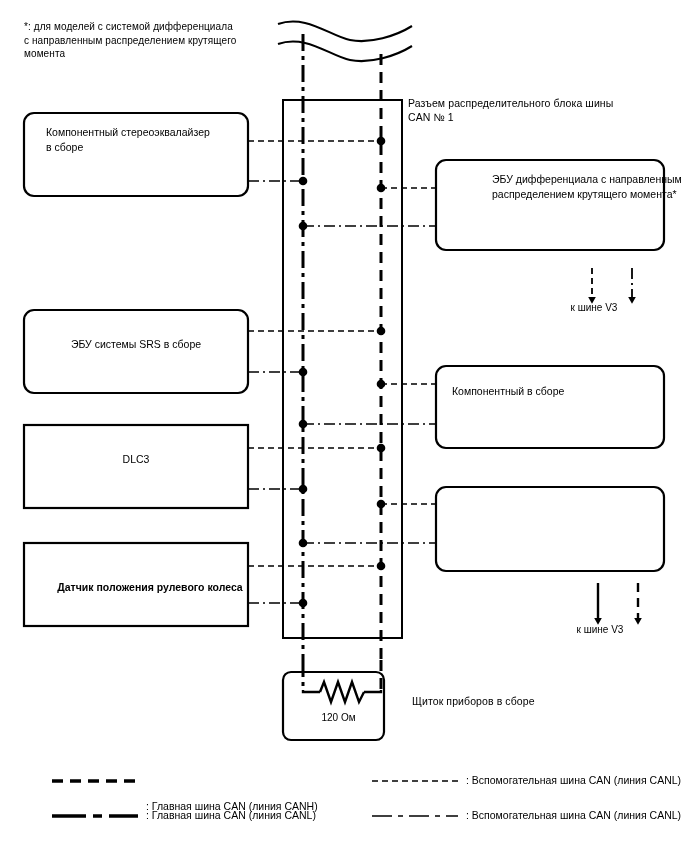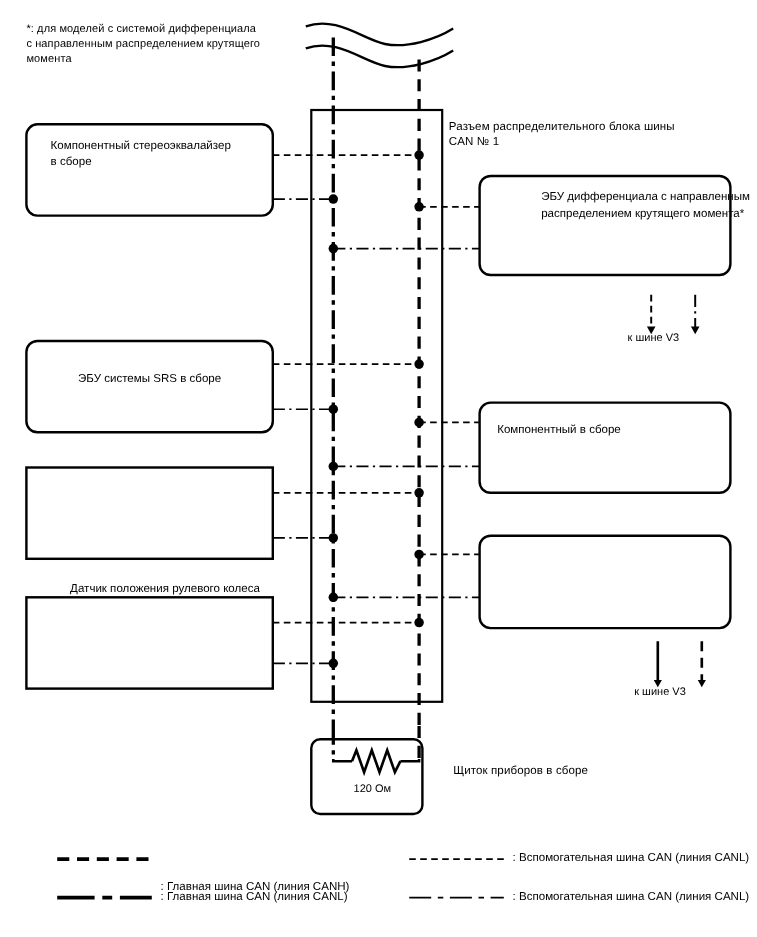--- a/index.html
+++ b/index.html
@@ -153,30 +153,31 @@
       <path d="M52,816 L138,816" stroke-width="3.4" stroke-dasharray="34,7,9,7"></path>
       <path d="M372,781 L458,781" stroke-width="1.5" stroke-dasharray="6,4"></path>
       <path d="M372,816 L458,816" stroke-width="1.5" stroke-dasharray="20,6,5,6"></path>
     </g>
   </svg>
 
   <div class="txt txt-note" style="left:24px; top:20px; width:262px;">*: для моделей с системой дифференциала
 с направленным распределением крутящего
 момента</div>
 
-  <div class="txt" style="left:408px; top:108px; width:268px;">Разъем распределительного блока шины
+  <div class="txt" style="left:408px; top:96px; width:268px;">Разъем распределительного блока шины
 CAN № 1</div>
 
   <div class="box-label" style="left:24px; top:337px; width:224px; text-align:center;">ЭБУ системы SRS в сборе</div>
 
   <div class="box-label" style="left:46px; top:125px; width:200px;">Компонентный стереоэквалайзер
 в сборе</div>
 
+  <div class="box-label" style="left:24px; top:452px; width:224px; text-align:center;">DLC3</div>
 
-  <div class="box-label" style="left:24px; top:528px; width:252px; text-align:center;">Датчик положения рулевого колеса</div>
+  <div class="box-label" style="left:24px; top:580px; width:252px; text-align:center;font-weight:bold;">Датчик положения рулевого колеса</div>
 
   <div class="box-label" style="left:464px; top:172px; width:218px;margin-left:28px;">ЭБУ дифференциала с направленным
 распределением крутящего момента*</div>
 
   <div class="box-label" style="left:452px; top:384px; width:206px;">Компонентный в сборе</div>
 
 
   <div class="txt" style="left:412px; top:694px;">Щиток приборов в сборе</div>
 
   <div class="res-label" style="left:283px; top:712px; width:111px; text-align:center;">120 Ом</div>

